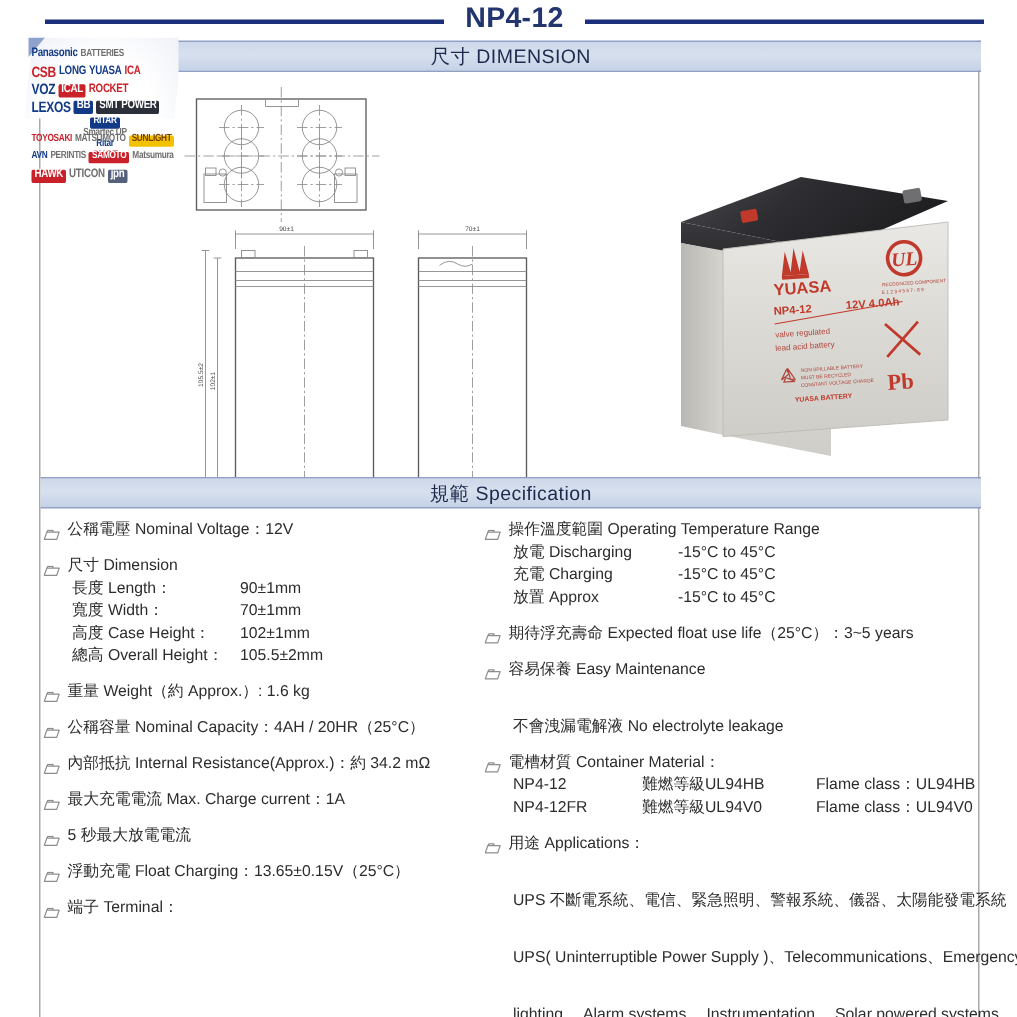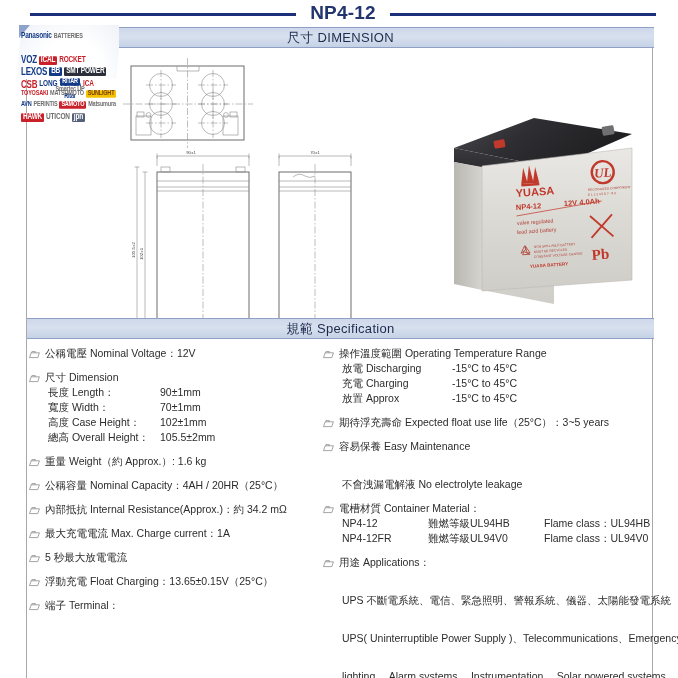--- a/index.html
+++ b/index.html
@@ -156,21 +156,21 @@
     height: 338px;
     display: flex;
   }
   .spec-col { box-sizing: border-box; }
   .spec-col.left  { width: 288px; padding: 6px 0 0 2px; }
   .spec-col.right { width: 339px; padding: 6px 0 0 8px; }
 
   .spec-item { margin-bottom: 9px; }
   .spec-head {
     display: flex;
-    align-items: center;
+    align-items: flex-end;
     gap: 5px;
     font-size: 10.5px;
     line-height: 15px;
     color: #2c2c2c;
   }
   .folder-icon { flex: 0 0 auto; margin-top: 3px; }
   .spec-head-text { white-space: nowrap; }
 
   .spec-sub {
     display: flex;
@@ -540,21 +540,21 @@
       </div>
   </div>
 
   <div class="logo-collage" id="logo-collage">
     <div class="sweep"></div>
     <div class="corner"></div>
   <div class="lrow" style="top: 8px;">
         <span class="lg blu mid">Panasonic</span>
         <span class="lg gry">BATTERIES</span>
       </div>
-      <div class="lrow" style="top: 19.5px; margin-top: 36px;">
+      <div class="lrow" style="top: 19.5px;">
         <span class="lg red big">CSB</span>
         <span class="lg blu mid">LONG</span>
         <span class="lg blu mid">YUASA</span>
         <span class="lg red mid">ICA</span>
       </div>
       <div class="lrow" style="top: 31px;">
         <span class="lg blu big">VOZ</span>
         <span class="lg box-red mid">ICAL</span>
         <span class="lg red mid">ROCKET</span>
       </div>

